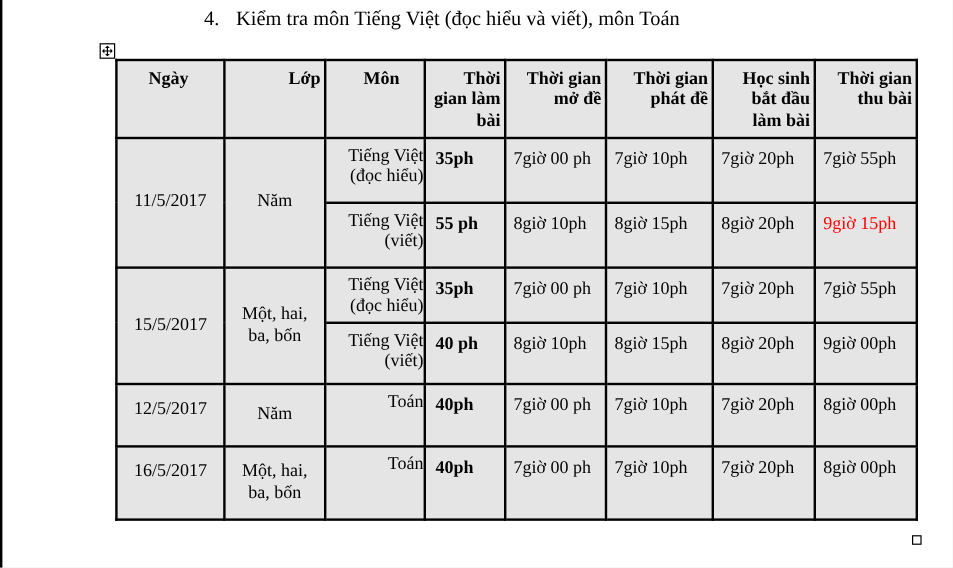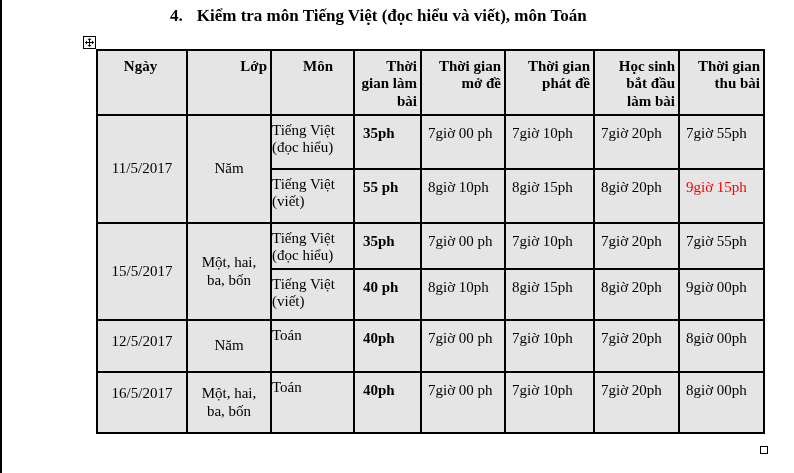--- a/index.html
+++ b/index.html
@@ -1,21 +1,21 @@
 <!DOCTYPE html>
 <html><head>
 <meta charset="utf-8">
 <style>
   html,body{margin:0;padding:0;}
   body{
     width:794px;height:473px;position:relative;background:#ffffff;
     font-family:"Liberation Serif", serif;color:#000;overflow:hidden;
   }
   .left-edge{position:absolute;left:0;top:0;width:2px;height:473px;background:#000;}
-  .doc-title{position:absolute;left:170px;top:6px;font-size:17px;font-weight:bold;white-space:nowrap;text-align:right;}
+  .doc-title{position:absolute;left:170px;top:6px;font-size:17px;font-weight:normal;white-space:nowrap;text-align:right;}
   .doc-title .num{margin-right:14px;}
   .move-handle{
     position:absolute;left:83px;top:36px;width:13px;height:13px;box-sizing:border-box;
     border:1px solid #000;background:#fff;display:flex;align-items:center;justify-content:center;
     cursor:move;z-index:2;
   }
   .resize-handle{
     position:absolute;left:760px;top:446px;width:8px;height:8px;box-sizing:border-box;
     border:1px solid #000;background:#fff;cursor:nwse-resize;
   }
@@ -27,21 +27,21 @@
     border:2px solid #000;font-size:15px;line-height:1.16;
     padding:0;vertical-align:top;overflow:hidden;word-wrap:break-word;
   }
   .sched th{font-weight:bold;text-align:right;padding:7px 3px 0 5px;}
   th.h-ngay{text-align:center;padding-left:0;}
   th.h-lop{padding-left:7px;}
   th.h-mon{text-align:center;padding-left:14px;}
   td.c-date{text-align:center;vertical-align:middle;}
   td.c-date-top{text-align:center;vertical-align:top;padding-top:12px;}
   td.c-grade{text-align:center;vertical-align:middle;padding:0 6px;}
-  td.c-subject{text-align:left;padding-top:6px;}
+  td.c-subject{text-align:right;padding-top:6px;}
   td.c-duration{font-weight:bold;padding:9px 2px 0 8px;}
   td.c-time{padding:9px 2px 0 6px;}
   tr.rh{height:65px;}
   tr.rg1a{height:54px;} tr.rg1b{height:54px;}
   tr.rg2a{height:46px;} tr.rg2b{height:51px;}
   tr.rg3{height:52px;}  tr.rg4{height:61px;}
 </style>
 </head>
 <body>
 

